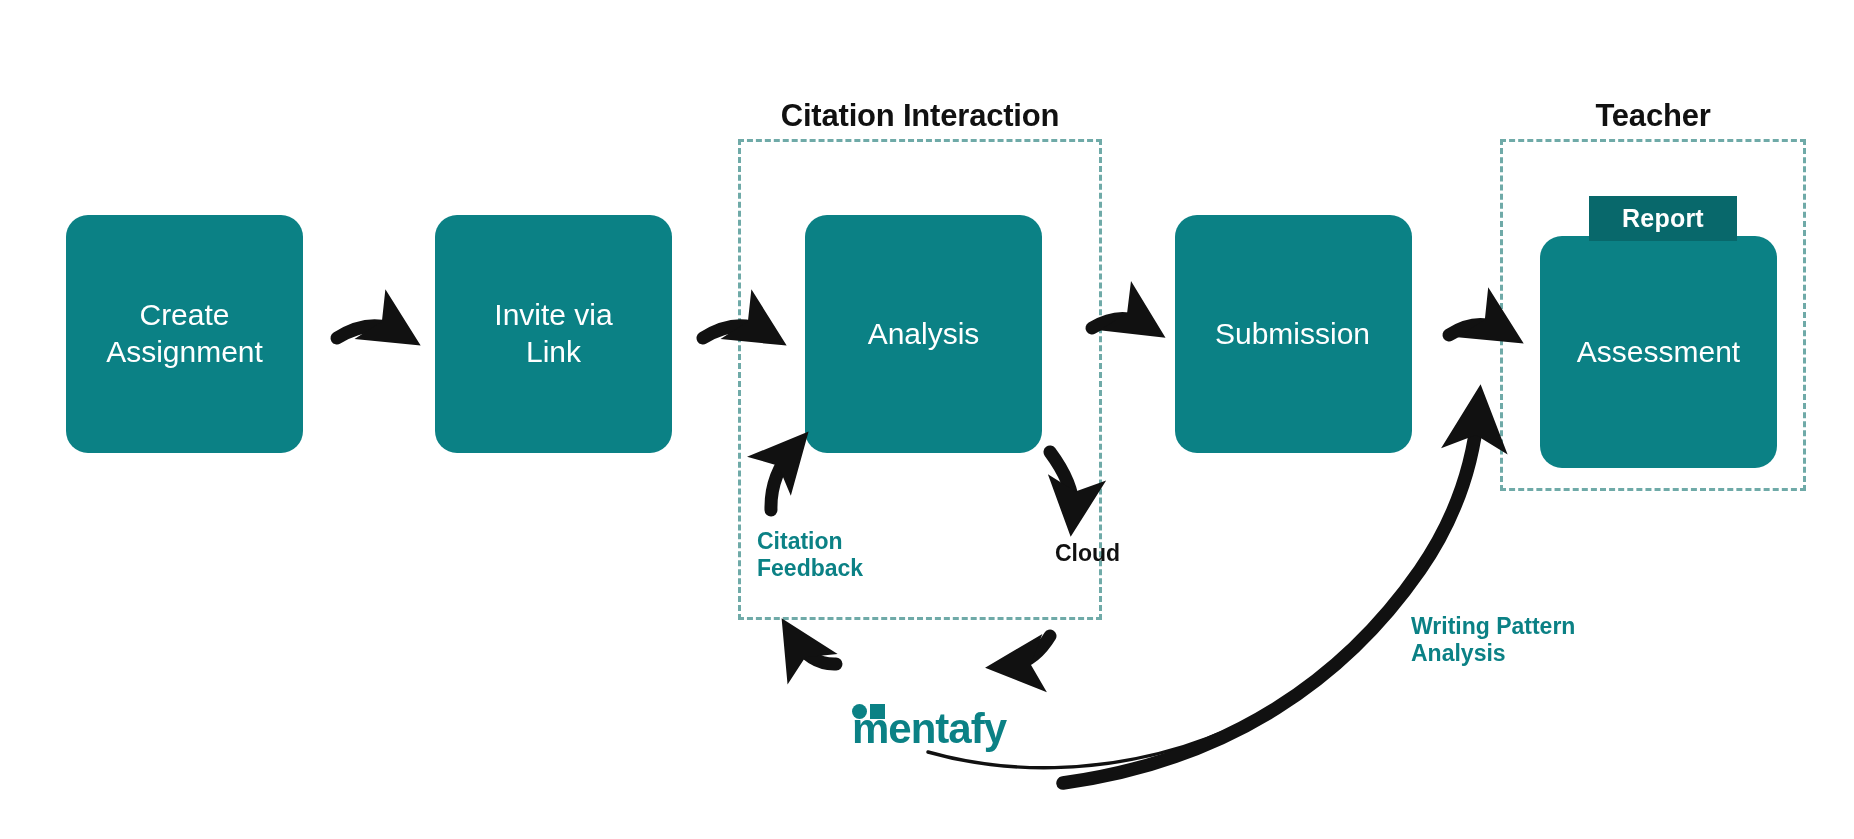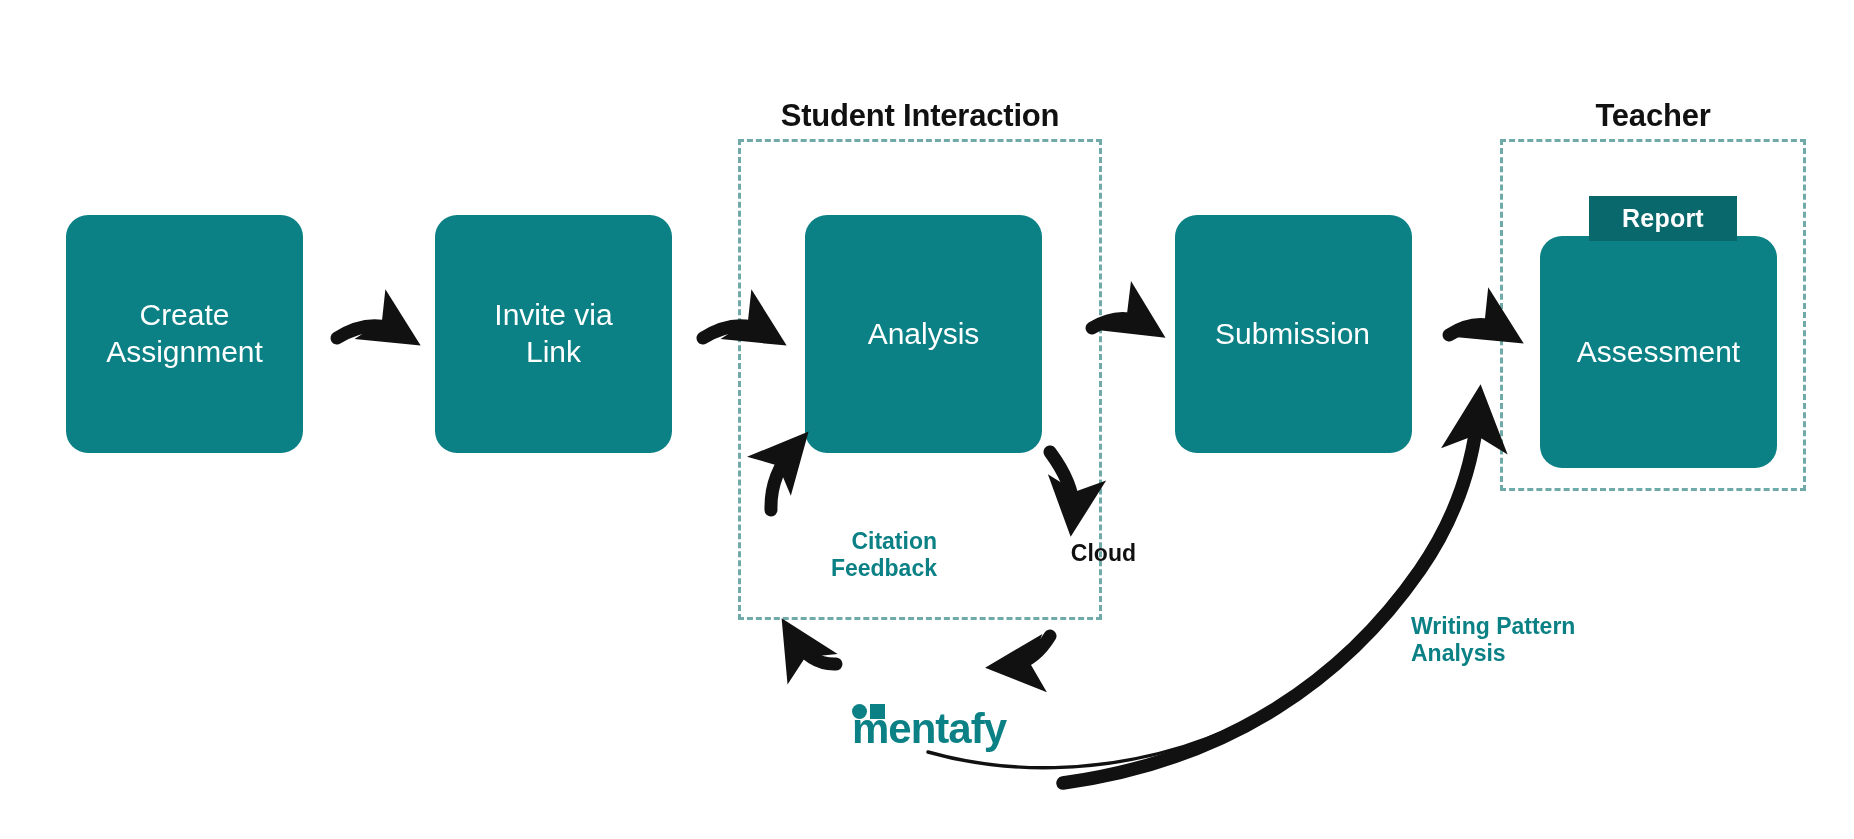--- a/index.html
+++ b/index.html
@@ -126,21 +126,21 @@
   }
 </style>
 </head>
 <body>
 
 <div id="stage">
 
   <div class="group-box" style="left:738px; top:139px; width:364px; height:481px;"></div>
   <div class="group-box" style="left:1500px; top:139px; width:306px; height:352px;"></div>
 
-  <div class="group-title" style="left:738px; top:98px; width:364px;">Student Interaction</div>
+  <div class="group-title" style="left:738px; top:98px; width:364px;">Citation Interaction</div>
   <div class="group-title" style="left:1500px; top:98px; width:306px;">Teacher</div>
 
   <div class="node" style="left:66px; top:215px; width:237px; height:238px;">
     <span class="node-label">Create
 Assignment</span>
   </div>
 
   <div class="node" style="left:435px; top:215px; width:237px; height:238px;">
     <span class="node-label">Invite via
 Link</span>
@@ -155,24 +155,24 @@
   </div>
 
   <div class="node" style="left:1540px; top:236px; width:237px; height:232px;">
     <span class="node-label">Assessment</span>
   </div>
 
   <div class="badge" style="left:1589px; top:196px; width:148px; height:45px;">
     <span>Report</span>
   </div>
 
-  <div class="caption teal" style="left:757px; top:528px; width:180px; text-align:right;">Citation
+  <div class="caption teal" style="left:757px; top:528px; width:180px; text-align:left;">Citation
 Feedback</div>
 
-  <div class="caption dark" style="left:996px; top:540px; width:140px; text-align:right;">Cloud</div>
+  <div class="caption dark" style="left:1055px; top:540px; width:140px; text-align:left;">Cloud</div>
 
   <div class="caption teal" style="left:1411px; top:613px; width:250px; text-align:left;">Writing Pattern
 Analysis</div>
 
   <div class="logo" style="left:851px; top:668px;">
     <span class="logo-mark">
       <span class="logo-dot"></span>
       <span class="logo-square"></span>
     </span>
     <span class="logo-text">mentafy</span>

